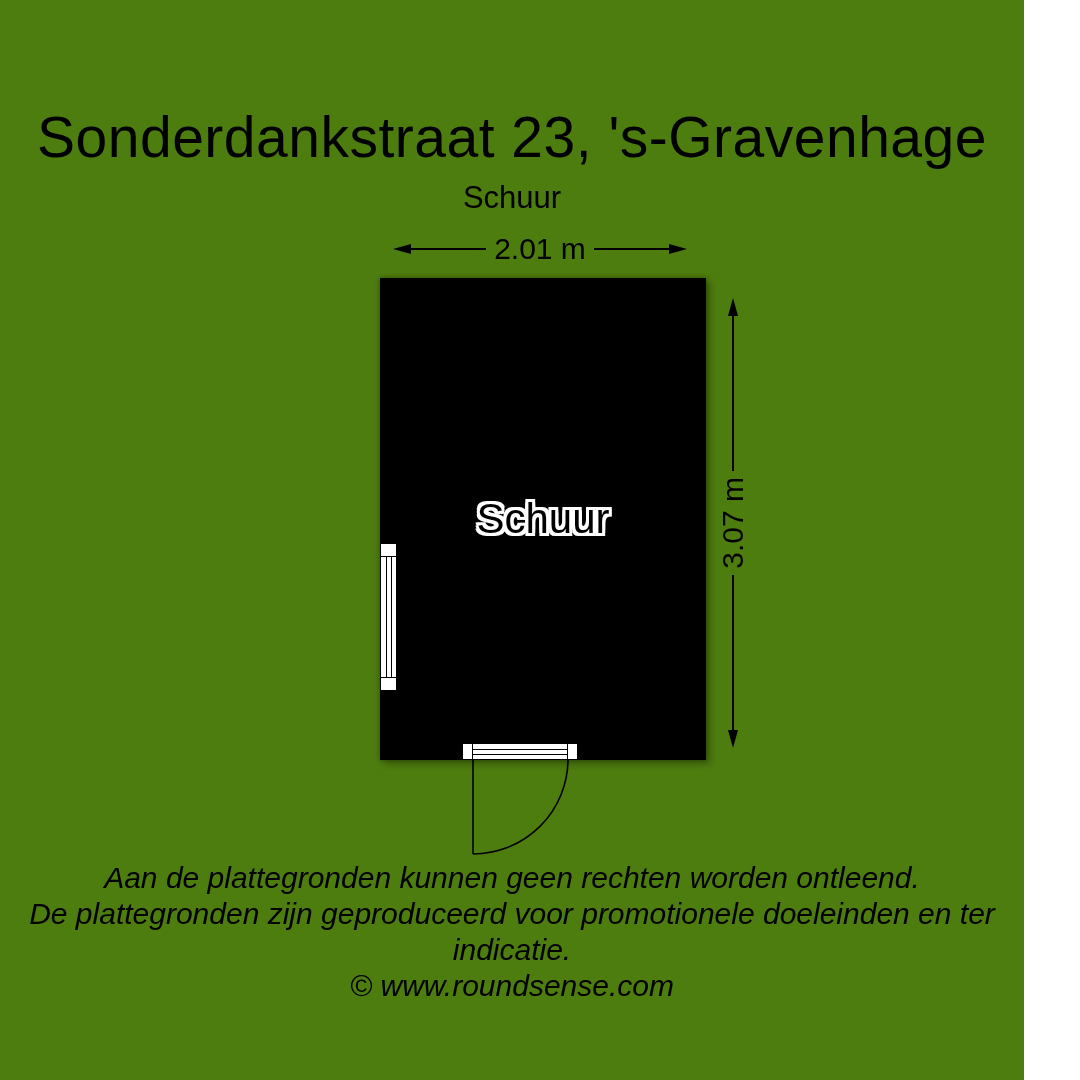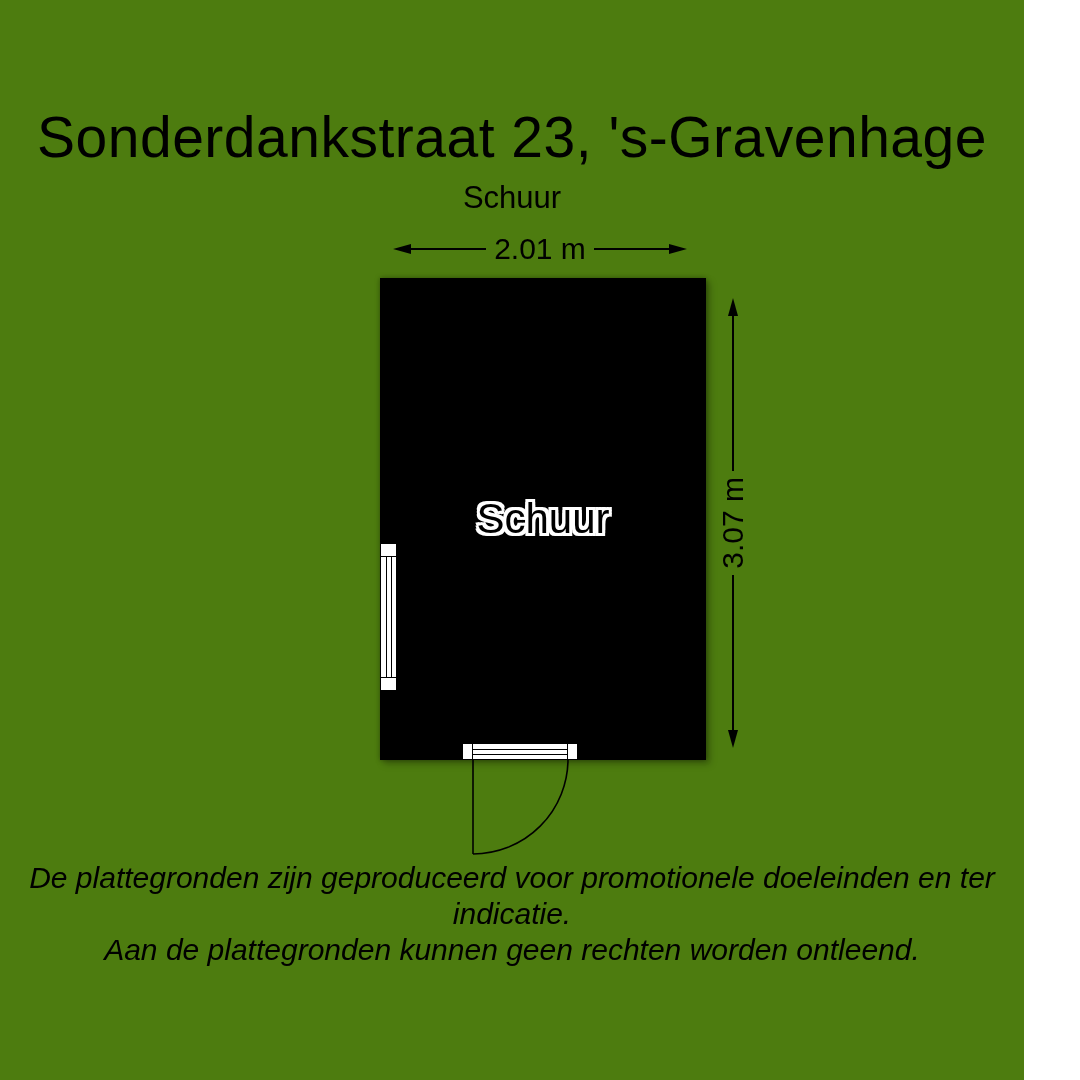--- a/index.html
+++ b/index.html
@@ -198,17 +198,18 @@
 
   <div class="dim-v">
     <span class="ah ah-up"></span>
     <span class="dim-line-v"></span>
     <span class="dim-label-v">3.07 m</span>
     <span class="dim-line-v"></span>
     <span class="ah ah-down"></span>
   </div>
 
   <div class="footer">
+    <p>Aan de plattegronden kunnen geen rechten worden ontleend.</p>
     <p>De plattegronden zijn geproduceerd voor promotionele doeleinden en ter indicatie.</p>
-    <p>Aan de plattegronden kunnen geen rechten worden ontleend.</p>
+    <p>© www.roundsense.com</p>
   </div>
 
 </div>
 
 </body></html>

